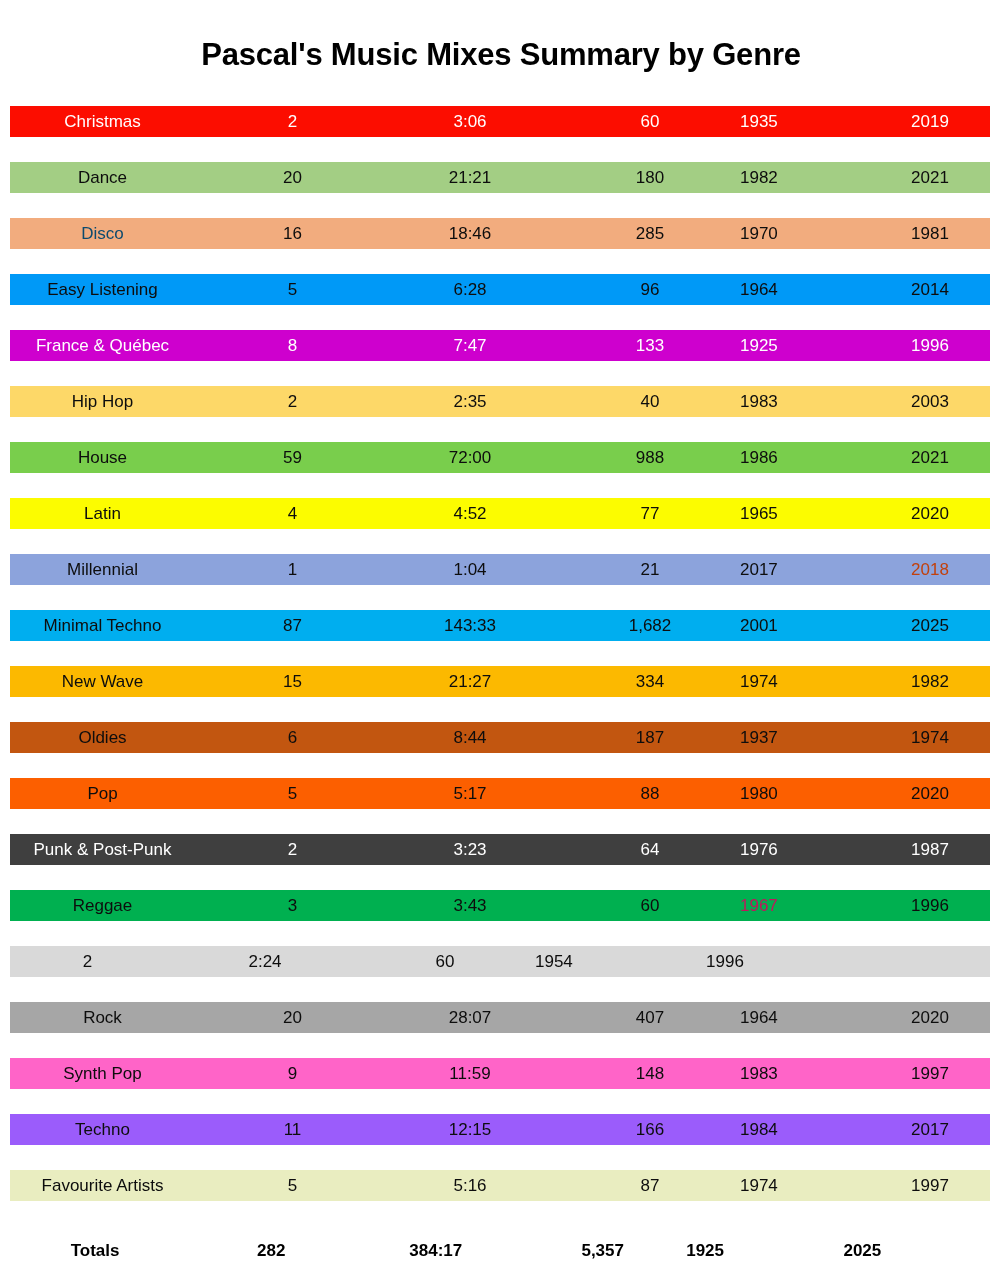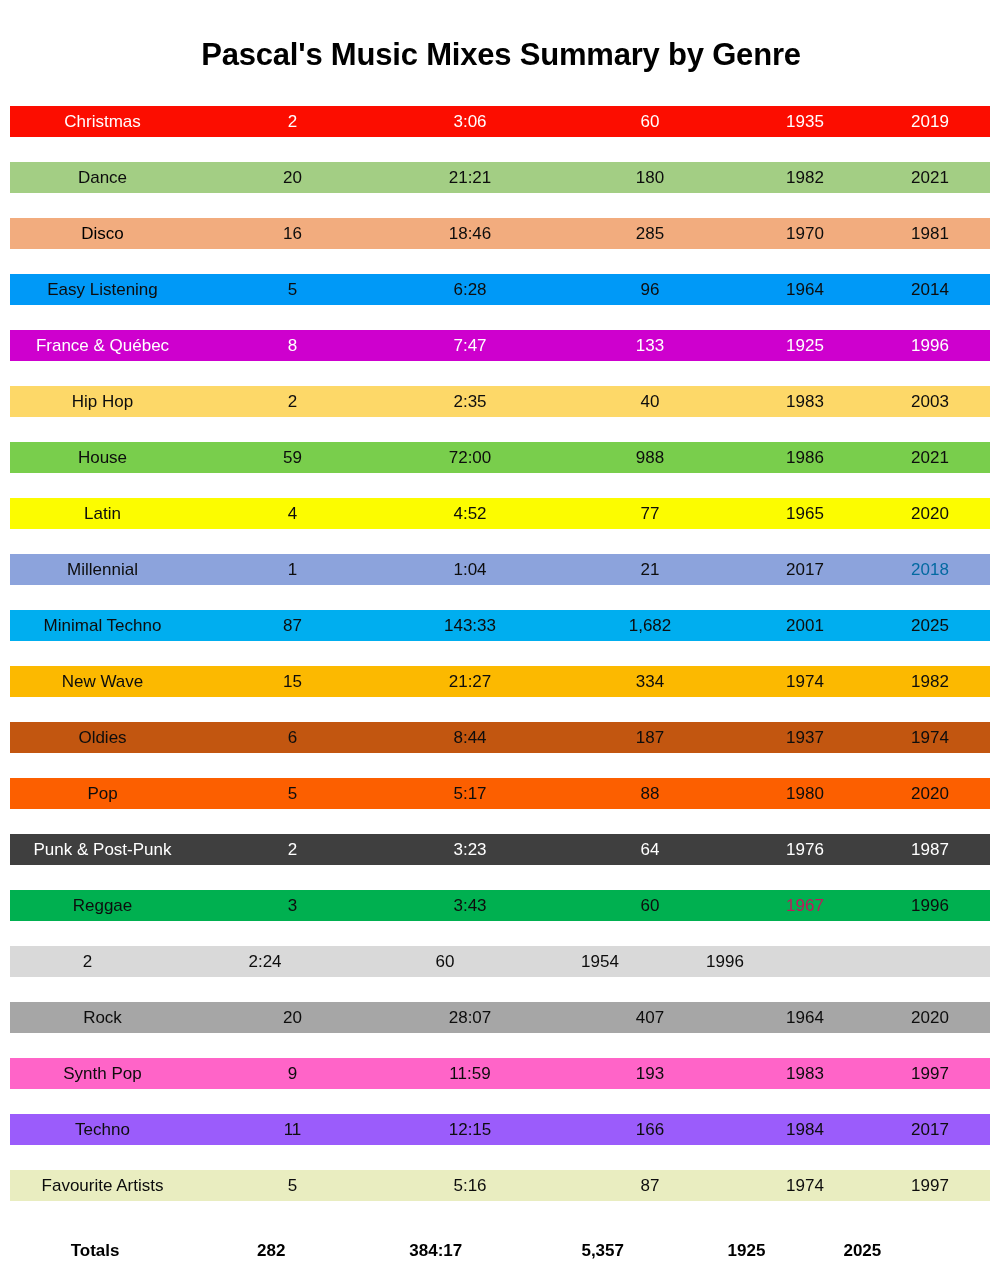--- a/index.html
+++ b/index.html
@@ -63,21 +63,21 @@
     height: 31px;
     display: flex;
     align-items: center;
   }
 
   
   .c-genre    { width: 205px; text-align: center; }
   .c-mixes    { width: 175px; text-align: center; }
   .c-duration { width: 180px; text-align: center; }
   .c-songs    { width: 180px; text-align: center; }
-  .c-ystart   { width: 130px; text-align: center; }
+  .c-ystart   { width: 130px; }
   .c-yend     { width: 120px; text-align: center; }
 
   .cells > div {
     font-size: 17px;
     line-height: 31px;
     white-space: nowrap;
   }
 
   
   .header-row {
@@ -152,21 +152,21 @@
           <div class="c-mixes" style="color: rgb(13, 13, 13);">20</div>
           <div class="c-duration" style="color: rgb(13, 13, 13);">21:21</div>
           <div class="c-songs" style="color: rgb(13, 13, 13);">180</div>
           <div class="c-ystart" style="color: rgb(13, 13, 13);">1982</div>
           <div class="c-yend" style="color: rgb(13, 13, 13);">2021</div>
         </div>
       </div>
       <div class="row">
         <div class="band" style="background: rgb(242, 172, 126);"></div>
         <div class="cells">
-          <div class="c-genre" style="color: #000000;">Disco</div>
+          <div class="c-genre" style="color: #0c4a6e;">Disco</div>
           <div class="c-mixes" style="color: rgb(13, 13, 13);">16</div>
           <div class="c-duration" style="color: rgb(13, 13, 13);">18:46</div>
           <div class="c-songs" style="color: rgb(13, 13, 13);">285</div>
           <div class="c-ystart" style="color: rgb(13, 13, 13);">1970</div>
           <div class="c-yend" style="color: rgb(13, 13, 13);">1981</div>
         </div>
       </div>
       <div class="row">
         <div class="band" style="background: rgb(0, 153, 247);"></div>
         <div class="cells">
@@ -223,21 +223,21 @@
         </div>
       </div>
       <div class="row">
         <div class="band" style="background: rgb(140, 163, 220);"></div>
         <div class="cells">
           <div class="c-genre" style="color: rgb(13, 13, 13);">Millennial</div>
           <div class="c-mixes" style="color: rgb(13, 13, 13);">1</div>
           <div class="c-duration" style="color: rgb(13, 13, 13);">1:04</div>
           <div class="c-songs" style="color: rgb(13, 13, 13);">21</div>
           <div class="c-ystart" style="color: rgb(13, 13, 13);">2017</div>
-          <div class="c-yend" style="color: #0369a1;">2018</div>
+          <div class="c-yend" style="color: #c2410c;">2018</div>
         </div>
       </div>
       <div class="row">
         <div class="band" style="background: rgb(0, 174, 239);"></div>
         <div class="cells">
           <div class="c-genre" style="color: rgb(13, 13, 13);">Minimal Techno</div>
           <div class="c-mixes" style="color: rgb(13, 13, 13);">87</div>
           <div class="c-duration" style="color: rgb(13, 13, 13);">143:33</div>
           <div class="c-songs" style="color: rgb(13, 13, 13);">1,682</div>
           <div class="c-ystart" style="color: rgb(13, 13, 13);">2001</div>
@@ -319,21 +319,21 @@
           <div class="c-ystart" style="color: rgb(13, 13, 13);">1964</div>
           <div class="c-yend" style="color: rgb(13, 13, 13);">2020</div>
         </div>
       </div>
       <div class="row">
         <div class="band" style="background: rgb(255, 100, 200);"></div>
         <div class="cells">
           <div class="c-genre" style="color: rgb(13, 13, 13);">Synth Pop</div>
           <div class="c-mixes" style="color: rgb(13, 13, 13);">9</div>
           <div class="c-duration" style="color: rgb(13, 13, 13);">11:59</div>
-          <div class="c-songs" style="color: rgb(13, 13, 13);">193</div>
+          <div class="c-songs" style="color: rgb(13, 13, 13);">148</div>
           <div class="c-ystart" style="color: rgb(13, 13, 13);">1983</div>
           <div class="c-yend" style="color: rgb(13, 13, 13);">1997</div>
         </div>
       </div>
       <div class="row">
         <div class="band" style="background: rgb(155, 92, 251);"></div>
         <div class="cells">
           <div class="c-genre" style="color: rgb(13, 13, 13);">Techno</div>
           <div class="c-mixes" style="color: rgb(13, 13, 13);">11</div>
           <div class="c-duration" style="color: rgb(13, 13, 13);">12:15</div>

